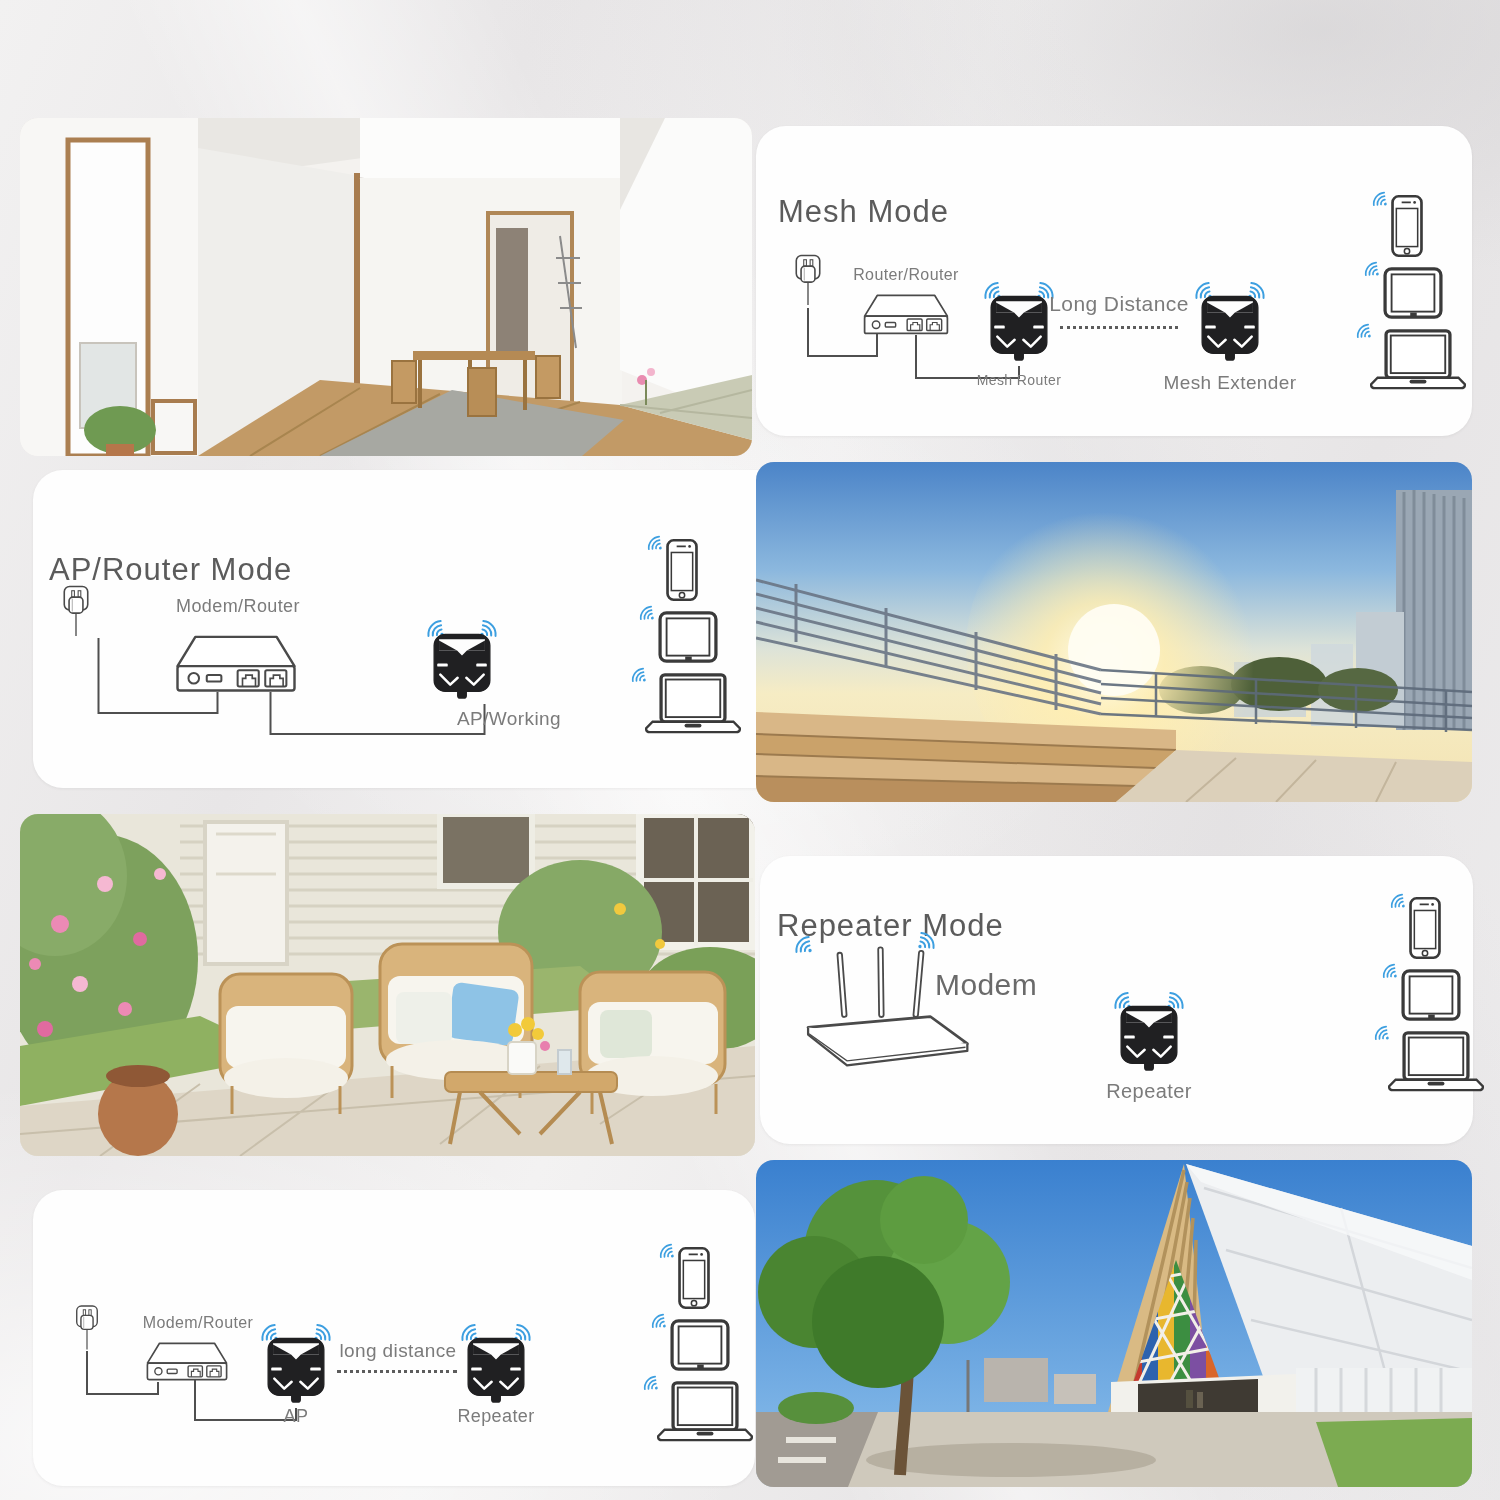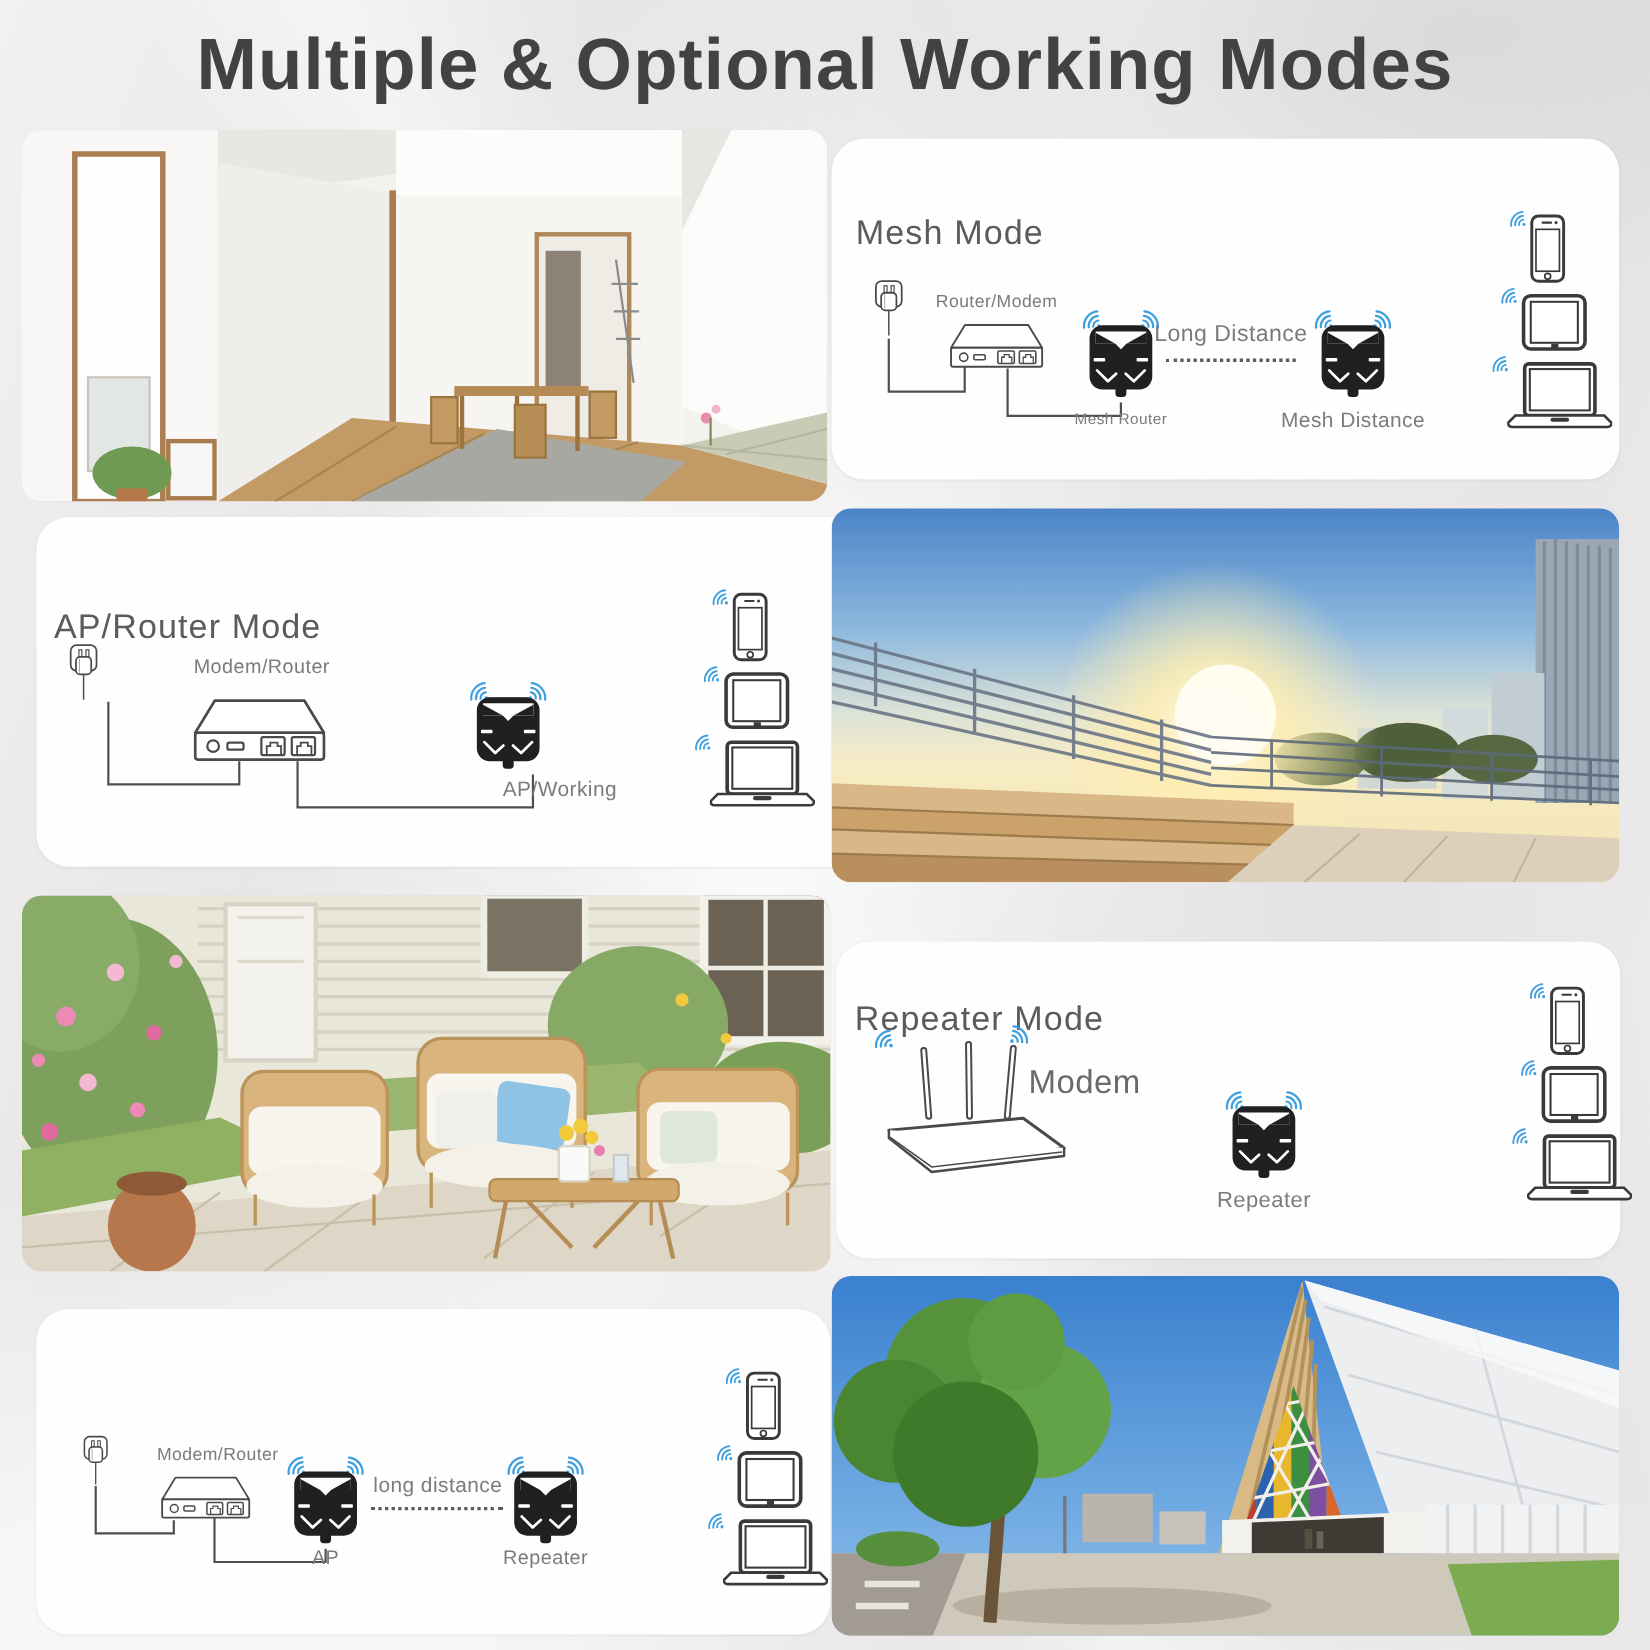--- a/index.html
+++ b/index.html
@@ -104,21 +104,20 @@
       <rect x="17" y="3" width="68" height="50" rx="4" fill="#fff" stroke="#3a3a3a" stroke-width="3.5"></rect>
       <rect x="22" y="8" width="58" height="40" fill="#fff" stroke="#3a3a3a" stroke-width="2"></rect>
       <path d="M8,53 H94 L101,60 Q101,64 97,64 H5 Q1,64 1,60 Z" fill="#fff" stroke="#3a3a3a" stroke-width="2.5"></path>
       <rect x="42" y="55" width="18" height="4" rx="2" fill="#3a3a3a"></rect>
     </symbol>
   </defs>
 </svg>
 
 <div class="canvas">
   <div class="sheen"></div>
-  <h1 class="title">Multiple &amp; Optional Working Modes</h1>
 
   <div class="photo" id="photo1" style="left:20px;top:118px;width:732px;height:338px;">
     <svg viewBox="0 0 732 338" preserveAspectRatio="none">
       <rect width="732" height="338" fill="#f4f2ef"></rect>
       <polygon points="0,0 732,0 732,20 430,28 180,62 0,32" fill="#e9e7e3"></polygon>
       <rect x="0" y="0" width="178" height="338" fill="#f8f7f5"></rect>
       <rect x="48" y="22" width="80" height="316" fill="#fdfdfd" stroke="#ab7f51" stroke-width="5"></rect>
       <rect x="60" y="225" width="56" height="85" fill="#e2e6e5" stroke="#c8c4bc" stroke-width="2"></rect>
       <polygon points="178,30 340,58 340,338 178,338" fill="#efeeeb"></polygon>
       <rect x="334" y="55" width="7" height="283" fill="#a87c4f"></rect>
@@ -150,21 +149,21 @@
   </div>
 
   <section class="card" id="card-mesh" style="left:756px;top:126px;width:716px;height:310px;">
     <h2 class="mode-title" style="left:22px;top:42px;">Mesh Mode</h2>
     <svg class="wires" viewBox="0 0 716 310">
       <path d="M52,182 V230 H121 V207 M160,209 V252 H263 V240" fill="none" stroke="#4f4f4f" stroke-width="2"></path>
     </svg>
     <svg class="plug" style="left:36px;top:126px;width:32px;height:56px;" viewBox="0 0 60 100">
         <use href="#icon-plug"></use>
       </svg>
-    <div class="lbl" style="left:75px;top:140px;width:150px;">Router/Modem</div>
+    <div class="lbl" style="left:75px;top:140px;width:150px;">Router/Router</div>
     <svg class="modem" style="left:104px;top:166px;width:92px;height:46px;" viewBox="0 0 160 80">
         <use href="#icon-modem"></use>
       </svg>
 
     <div class="ap-device" style="left:232px;top:158px;">
       <svg class="wifi l" viewBox="0 0 24 24">
           <use href="#icon-wifi"></use>
         </svg>
       <svg class="wifi r" viewBox="0 0 24 24">
           <use href="#icon-wifi"></use>
@@ -182,21 +181,21 @@
       <svg class="wifi l" viewBox="0 0 24 24">
           <use href="#icon-wifi"></use>
         </svg>
       <svg class="wifi r" viewBox="0 0 24 24">
           <use href="#icon-wifi"></use>
         </svg>
       <svg class="ap-body" viewBox="0 0 100 112">
           <use href="#icon-ap"></use>
         </svg>
     </div>
-    <div class="lbl" style="left:396px;top:246px;width:156px;font-size:19px;">Mesh Distance</div>
+    <div class="lbl" style="left:396px;top:246px;width:156px;font-size:19px;">Mesh Extender</div>
 
     <div class="stack" style="left:598px;top:66px;">
       <svg class="wifi l w1" viewBox="0 0 24 24">
           <use href="#icon-wifi"></use>
         </svg>
       <svg class="phone" viewBox="0 0 44 84">
           <use href="#icon-phone"></use>
         </svg>
       <svg class="wifi l w2" viewBox="0 0 24 24">
           <use href="#icon-wifi"></use>

